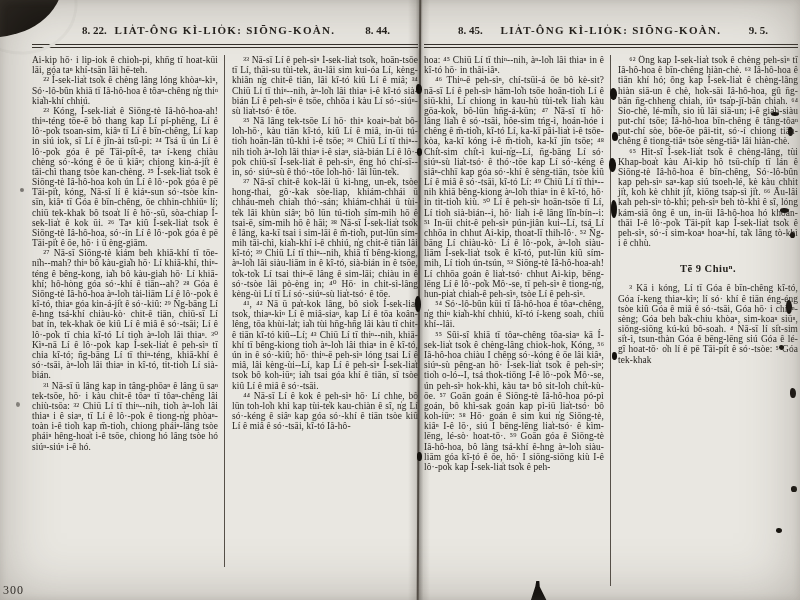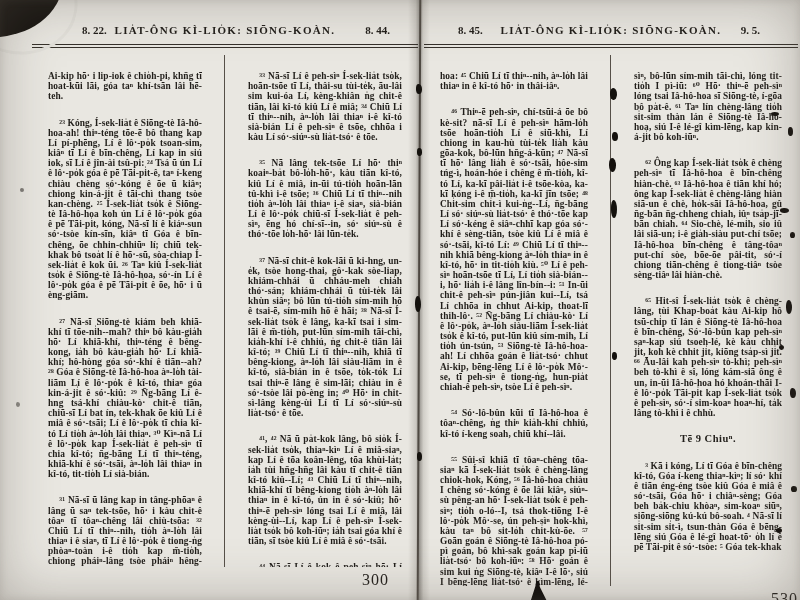--- a/index.html
+++ b/index.html
@@ -12,35 +12,35 @@
   .vignette{position:absolute;inset:0;pointer-events:none;
     box-shadow:inset 0 0 55px rgba(95,88,78,.38), inset 0 0 8px rgba(95,88,78,.18);}
   .page{position:absolute;top:24px;}
   .page-l{left:32px;width:386px;}
   .page-r{left:424px;width:374px;}
   .hdr{position:relative;height:17px;font-size:11px;font-weight:bold;white-space:nowrap;}
   .hdr .title{position:absolute;left:0;right:0;text-align:center;letter-spacing:1.3px;font-size:11px;}
   .hdr .ref-l{position:absolute;}
   .hdr .ref-r{position:absolute;}
   .page-l .ref-l{left:50px;} .page-l .ref-r{right:28px;}
-  .page-r .ref-l{left:34px;} .page-r .ref-r{right:38px;}
+  .page-r .ref-l{left:34px;} .page-r .ref-r{right:30px;}
   .rule{margin-top:3px;height:2px;border-top:1.8px solid #35302a;border-bottom:1px solid #35302a;}
   .cols{display:flex;margin-top:7px;}
   .col{width:50%;box-sizing:border-box;font-size:9.4px;line-height:10.17px;
        text-align:justify;overflow:hidden;letter-spacing:0.1px;}
   .page-l .col{height:512px;}
   .page-r .col{height:531px;}
   .c1{padding-right:6px;border-right:1px solid #565048;}
   .c2{padding-left:7px;}
-  .col p{margin:16px;text-indent:1.2em;font-weight:bold;}
+  .col p{margin:0;text-indent:1.2em;}
   .col p.flush{text-indent:0;}
   .chap-heading{text-align:center;font-weight:bold;font-size:10.5px;margin:16px 0 9px;letter-spacing:0.5px;}
   .col p.dropcap{text-indent:0;margin-top:1px;}
   .col p.dropcap::first-letter{font-size:24px;float:left;line-height:17px;padding:1px 2px 0 0;}
-  .pagenum{font-size:16px;margin-top:4px;text-align:right;letter-spacing:1px;}
+  .pagenum{font-size:12px;margin-top:16px;text-align:left;letter-spacing:1px;}
   .page-l .pagenum{transform:translateX(-29px);}
   
   .corner-blob{position:absolute;left:-14px;top:-18px;width:76px;height:56px;
     background:#16130f;border-bottom-right-radius:95% 100%;transform:rotate(1deg);}
   .corner-arc{position:absolute;left:-44px;top:-52px;width:116px;height:100px;border-radius:50%;
     border:3px solid #e2e0da;border-color:transparent #e2e0da #e2e0da transparent;transform:rotate(14deg);}
   .gutter{position:absolute;left:408px;top:0;width:22px;height:600px;pointer-events:none;
     background:linear-gradient(90deg,rgba(70,63,55,0) 0%,rgba(70,63,55,.18) 35%,rgba(45,40,34,.42) 52%,rgba(70,63,55,.15) 70%,rgba(70,63,55,0) 100%);}
   .gutter-line{position:absolute;left:418px;top:0;width:2.4px;height:600px;background:#3a342d;
     transform:skewX(-.25deg);filter:blur(.4px);opacity:.8;}
@@ -56,20 +56,21 @@
   <div class="page page-l">
     <div class="hdr">
       <span class="ref-l">8. 22.</span>
       <span class="title">LIA̍T-ÔNG KÌ-LIO̍K: SIŌNG-KOÀN.</span>
       <span class="ref-r">8. 44.</span>
     </div>
     <div class="rule"></div>
     <div class="cols">
       <div class="col c1">
           <p class="flush">Ai-kip hō· i lip-iok ê chio̍h-pi, khn̄g tī hoat-kūi lāi, góa taⁿ khí-tsān lâi hē-teh.</p>
+          <p>²² Í-sek-lia̍t tso̍k ê chèng lâng lóng khòaⁿ-kìⁿ, Só·-lô-bûn khiā tī Iâ-hô-hoa ê tôaⁿ-chêng n̍g thiⁿ kia̍h-khí chhiú.</p>
           <p>²³ Kóng, Í-sek-lia̍t ê Siōng-tè Iâ-hô-hoa-ah! thiⁿ-téng tōe-ē bô thang kap Lí pí-phēng, Lí ê lô·-po̍k tsoan-sim, kiâⁿ tī Lí ê bīn-chêng, Lí kap in siú iok, sī Lí ê jîn-ài tsû-pi: ²⁴ Tsá ū ún Lí ê lô·-po̍k góa ê pē Tāi-pi̍t-ê, taⁿ í-keng chiàu chèng só·-kóng ê ōe ū kiâⁿ; chiong kin-á-ji̍t ê tāi-chì thang tsòe kan-chèng. ²⁵ Í-sek-lia̍t tso̍k ê Siōng-tè Iâ-hô-hoa koh ún Lí ê lô·-po̍k góa ê pē Tāi-pi̍t, kóng, Nā-sī lí ê kiáⁿ-sun só·-tsòe kín-sīn, kiâⁿ tī Góa ê bīn-chêng, ōe chhin-chhiūⁿ lí; chiū tek-khak bô tsoa̍t lí ê hō·-sū, sòa-chiap Í-sek-lia̍t ê kok ūi. ²⁶ Taⁿ kiû Í-sek-lia̍t tso̍k ê Siōng-tè Iâ-hô-hoa, só·-ín Lí ê lô·-po̍k góa ê pē Tāi-pi̍t ê ōe, hō· i ū èng-giām.</p>
           <p>²⁷ Nā-sī Siōng-tè kiám beh khiā-khí tī tōe-ni̍h--mah? thiⁿ bô kàu-gia̍h hō· Lí khiā-khí, thiⁿ-téng ê bêng-kong, ia̍h bô kàu-gia̍h hō· Lí khiā-khí; hô-hòng góa só·-khí ê tiān--ah? ²⁸ Góa ê Siōng-tè Iâ-hô-hoa àⁿ-lo̍h tài-liām Lí ê lô·-po̍k ê kî-tó, thiaⁿ góa kin-á-ji̍t ê só·-kiû: ²⁹ N̄g-bāng Lí ê-hng tsá-khí chiàu-kò· chit-ê tiān, chiū-sī Lí bat ín, tek-khak ōe kiû Lí ê miâ ê só·-tsāi; Lí ê lô·-po̍k tī chia kî-tó Lí tio̍h àⁿ-lo̍h lâi thiaⁿ. ³⁰ Kìⁿ-nā Lí ê lô·-po̍k kap Í-sek-lia̍t ê peh-sìⁿ tī chia kî-tó; n̄g-bāng Lí tī thiⁿ-téng, khiā-khí ê só·-tsāi, àⁿ-lo̍h lâi thiaⁿ in kî-tó, tit-tio̍h Lí sià-bián.</p>
           <p>³¹ Nā-sī ū lâng kap in tâng-phōaⁿ ê lâng ū saⁿ tek-tsōe, hō· i kàu chit-ê tôaⁿ tī tôaⁿ-chêng lâi chiù-tsōa: ³² Chiū Lí tī thiⁿ--nih, tio̍h àⁿ-lo̍h lâi thiaⁿ i ê siaⁿ, tī Lí ê lô·-po̍k ê tiong-n̍g phòaⁿ-toàn i-ê tio̍h kap m̄-tio̍h, chiong pháiⁿ-lâng tsòe pháiⁿ hêng-hoa̍t i-ê tsōe, chiong hó lâng tsòe hó siúⁿ-siúⁿ i-ê hó.</p>
         </div>
       <div class="col c2">
           <p>³³ Nā-sī Lí ê peh-sìⁿ Í-sek-lia̍t tso̍k, hoān-tsōe tī Lí, thâi-su tùi-te̍k, āu-lâi sim kui-óa Lí, kèng-khiân n̍g chit-ê tiān, lâi kî-tó kiû Lí ê miâ; ³⁴ Chiū Lí tī thiⁿ--nih, àⁿ-lo̍h lâi thiaⁿ i-ê kî-tó sià-bián Lí ê peh-sìⁿ ê tsōe, chhōa i kàu Lí só·-siúⁿ-sù lia̍t-tsó· ê tōe.</p>
           <p>³⁵ Nā lâng tek-tsōe Lí hō· thiⁿ koaiⁿ-ba̍t bô-lo̍h-hō·, kàu tiān kî-tó, kiû Lí ê miâ, in-ūi tú-tio̍h hoān-lān tû-khì i-ê tsōe; ³⁶ Chiū Lí tī thiⁿ--nih tio̍h àⁿ-lo̍h lâi thiaⁿ i-ê siaⁿ, sià-bián Lí ê lô·-po̍k chiū-sī Í-sek-lia̍t ê peh-sìⁿ, ēng hó chí-sī--in, só· siúⁿ-sù ê thó·-tōe lo̍h-hō· lâi lūn-te̍k.</p>
           <p>³⁷ Nā-sī chit-ê kok-lāi ū ki-hng, un-e̍k, tsòe hong-thai, gô·-kak sòe-liap, khiám-chhái ū chháu-meh chia̍h thó·-sán; khiám-chhái ū tùi-te̍k lâi khùn siâⁿ; bô lūn tú-tio̍h sím-mih hō ê tsai-ē, sím-mih hō ê hāi; ³⁸ Nā-sī Í-sek-lia̍t tso̍k ê lâng, ka-kī tsai i sim-lāi ê m̄-tio̍h, put-lūn sím-mih tāi-chì, kia̍h-khí i-ê chhiú, n̍g chit-ê tiān lâi kî-tó; ³⁹ Chiū Lí tī thiⁿ--nih, khiā tī bêng-kiong, àⁿ-lo̍h lâi siàu-liām in ê kî-tó, sià-bián in ê tsōe, to̍k-to̍k Lí tsai thiⁿ-ē lâng ê sim-lāi; chiàu in ê só·-tsòe lâi pò-èng in; ⁴⁰ Hō· in chit-sì-lâng kèng-ùi Lí tī Lí só·-siúⁿ-sù lia̍t-tsó· ê tōe.</p>
           <p>⁴¹, ⁴² Nā ū pa̍t-kok lâng, bô sio̍k Í-sek-lia̍t tso̍k, thiaⁿ-kìⁿ Lí ê miâ-siaⁿ, kap Lí ê tōa koân-lêng, tōa khùi-la̍t; ia̍h tùi hn̄g-hn̄g lâi kàu tī chit-ê tiān kî-tó kiû--Lí; ⁴³ Chiū Lí tī thiⁿ--nih, khiā-khí tī bêng-kiong tio̍h àⁿ-lo̍h lâi thiaⁿ in ê kî-tó, ún in ê só·-kiû; hō· thiⁿ-ē peh-sìⁿ lóng tsai Lí ê miâ, lâi kèng-ùi--Lí, kap Lí ê peh-sìⁿ Í-sek-lia̍t tso̍k bô koh-iūⁿ; ia̍h tsai góa khí ê tiān, sī tsòe kiû Lí ê miâ ê só·-tsāi.</p>
           <p>⁴⁴ Nā-sī Lí ê kok ê peh-sìⁿ hō· Lí chhe, bô lūn toh-lo̍h khì kap tùi-te̍k kau-chiàn ê sî, n̍g Lí só·-kéng ê siâⁿ kap góa só·-khí ê tiān tsòe kiû Lí ê miâ ê só·-tsāi, kî-tó Iâ-hô-</p>
@@ -87,21 +88,20 @@
     <div class="rule"></div>
     <div class="cols">
       <div class="col c1">
           <p class="flush">hoa: ⁴⁵ Chiū Lí tī thiⁿ--nih, àⁿ-lo̍h lâi thiaⁿ in ê kî-tó hō· in thâi-iâⁿ.</p>
           <p>⁴⁶ Thiⁿ-ē peh-sìⁿ, chí-tsūi-á ōe bô kè-sit? nā-sī Lí ê peh-sìⁿ hām-lo̍h tsōe hoān-tio̍h Lí ê siū-khì, Lí chiong in kau-hù tùi-te̍k lia̍h kàu gōa-kok, bô-lūn hn̄g-á-kūn; ⁴⁷ Nā-sī tī hō· lâng lia̍h ê só·-tsāi, hôe-sim tńg-ì, hoán-hóe i chêng ê m̄-tio̍h, kî-tó Lí, ka-kī pâi-lia̍t i-ê tsōe-kòa, ka-kī kóng i-ê m̄-tio̍h, ka-kī jīn tsōe; ⁴⁸ Chi̍t-sim chi̍t-ì kui-n̍g--Lí, n̄g-bāng Lí só· siúⁿ-sù lia̍t-tsó· ê thó·-tōe kap Lí só·-kéng ê siâⁿ-chhī kap góa só·-khí ê sèng-tiān, tsòe kiû Lí ê miâ ê só·-tsāi, kî-tó Lí: ⁴⁹ Chiū Lí tī thiⁿ--nih khiā bêng-kiong àⁿ-lo̍h thiaⁿ in ê kî-tó, hō· in tit-tio̍h kiù. ⁵⁰ Lí ê peh-sìⁿ hoān-tsōe tī Lí, Lí tio̍h sià-bián--i, hō· lia̍h i-ê lâng lîn-bín--i: ⁵¹ In-ūi chit-ê peh-sìⁿ pún-jiân kui--Lí, tsá Lí chhōa in chhut Ai-kip, thoat-lī thih-lô·. ⁵² N̄g-bāng Lí chiàu-kò· Lí ê lô·-po̍k, àⁿ-lo̍h siàu-liām Í-sek-lia̍t tso̍k ê kî-tó, put-lūn kiû sím-mih, Lí tio̍h ún-tsún, ⁵³ Siōng-tè Iâ-hô-hoa-ah! Lí chhōa goán ê lia̍t-tsó· chhut Ai-kip, bēng-lēng Lí ê lô·-po̍k Mô·-se, tī peh-sìⁿ ê tiong-n̍g, hun-pia̍t chiah-ê peh-sìⁿ, tsòe Lí ê peh-sìⁿ.</p>
           <p>⁵⁴ Só·-lô-bûn kūi tī Iâ-hô-hoa ê tôaⁿ-chêng, n̍g thiⁿ kia̍h-khí chhiú, kî-tó í-keng soah, chiū khí--lâi.</p>
           <p>⁵⁵ Sûi-sî khiā tī tôaⁿ-chêng tōa-siaⁿ kā Í-sek-lia̍t tso̍k ê chèng-lâng chiok-hok, Kóng, ⁵⁶ Iâ-hô-hoa chiàu I chêng só·-kóng ê ōe lâi kiâⁿ, siúⁿ-sù pêng-an hō· Í-sek-lia̍t tso̍k ê peh-sìⁿ; tio̍h o-ló--I, tsá thok-tiōng I-ê lô·-po̍k Mô·-se, ún peh-sìⁿ hok-khì, kàu taⁿ bô sit-lo̍h chi̍t-kù-ōe. ⁵⁷ Goān goán ê Siōng-tè Iâ-hô-hoa pó-pì goán, bô khì-sak goán kap pì-iū lia̍t-tsó· bô koh-iūⁿ: ⁵⁸ Hō· goán ê sim kui n̍g Siōng-tè, kiâⁿ I-ê lō·, siú I bēng-lēng lia̍t-tsó· ê kìm-lēng, lé-sò· hoat-tō·. ⁵⁹ Goān góa ê Siōng-tè Iâ-hô-hoa, bô làng tsá-khí ê-hng àⁿ-lo̍h siàu-liām góa kî-tó ê ōe, hō· I siōng-siōng kiù I-ê lô·-po̍k kap Í-sek-lia̍t tso̍k ê peh-</p>
         </div>
       <div class="col c2">
         <div>
-            <p class="flush">sìⁿ, bô-lūn sím-mih tāi-chì, lóng tit-tio̍h I pì-iū: ⁶⁰ Hō· thiⁿ-ē peh-sìⁿ lóng tsai Iâ-hô-hoa sī Siōng-tè, í-gōa bô pa̍t-ê. ⁶¹ Taⁿ lín chèng-lâng tio̍h si̍t-sim thàn lán ê Siōng-tè Iâ-hô-hoa, siú I-ê lé-gî kìm-lēng, kap kin-á-ji̍t bô koh-iūⁿ.</p>
             <p>⁶² Ông kap Í-sek-lia̍t tso̍k ê chèng peh-sìⁿ tī Iâ-hô-hoa ê bīn-chêng hiàn-chè. ⁶³ Iâ-hô-hoa ê tiān khí hó; ông kap Í-sek-lia̍t ê chèng-lâng hiàn siā-un ê chè, ho̍k-sāi Iâ-hô-hoa, gû n̄g-bān n̄g-chheng chiah, iûⁿ tsa̍p-jī-bān chiah. ⁶⁴ Sio-chè, lé-mi̍h, sio iû lâi siā-un; i-ê gia̍h-siàu put-chí tsōe; Iâ-hô-hoa bīn-chêng ê tâng-tôaⁿ put-chí sòe, bōe-ōe pâi-tit, só·-í chiong tiān-chêng ê tiong-tiâⁿ tsòe sèng-tiâⁿ lâi hiàn-chè.</p>
             <p>⁶⁵ Hit-sî Í-sek-lia̍t tso̍k ê chèng-lâng, tùi Khap-boa̍t kàu Ai-kip hô tsū-chi̍p tī lán ê Siōng-tè Iâ-hô-hoa ê bīn-chêng, Só·-lô-bûn kap peh-sìⁿ saⁿ-kap siú tsoeh-lé, kè kàu chhit ji̍t, koh kè chhit ji̍t, kiōng tsa̍p-sì ji̍t. ⁶⁶ Āu-lâi kah peh-sìⁿ tò-khì; peh-sìⁿ beh tò-khì ê sî, lóng kám-siā ông ê un, in-ūi Iâ-hô-hoa hó khoán-thāi I-ê lô·-po̍k Tāi-pi̍t kap Í-sek-lia̍t tso̍k ê peh-sìⁿ, só·-í sim-koaⁿ hoaⁿ-hí, ta̍k lâng tò-khì i ê chhù.</p>
           </div>
         <div class="chap-heading">Tē 9 Chiuⁿ.</div>
         <div>
             <p>³ Kā i kóng, Lí tī Góa ê bīn-chêng kî-tó, Góa í-keng thiaⁿ-kìⁿ; lí só· khí ê tiān éng-éng tsòe kiû Góa ê miâ ê só·-tsāi, Góa hō· i chiâⁿ-sèng; Góa beh ba̍k-chiu khòaⁿ, sim-koaⁿ siūⁿ, siōng-siōng kú-kú bô-soah. ⁴ Nā-sī lí si̍t-sim si̍t-ì, tsun-thàn Góa ê bēng-lēng siú Góa ê lé-gî hoat-tō· o̍h lí ê pē Tāi-pi̍t ê só·-tsòe: ⁵ Góa tek-khak</p>
           </div>
       </div>
     </div>
     <div class="pagenum">530</div>

